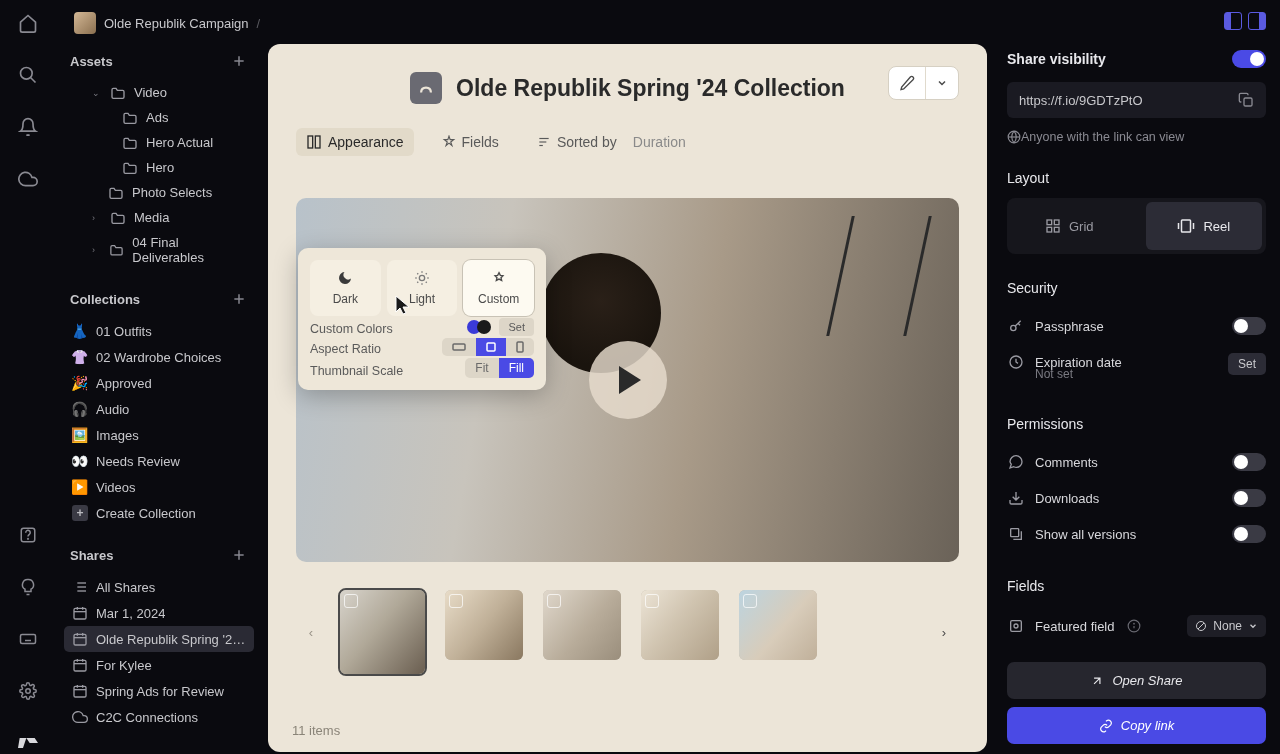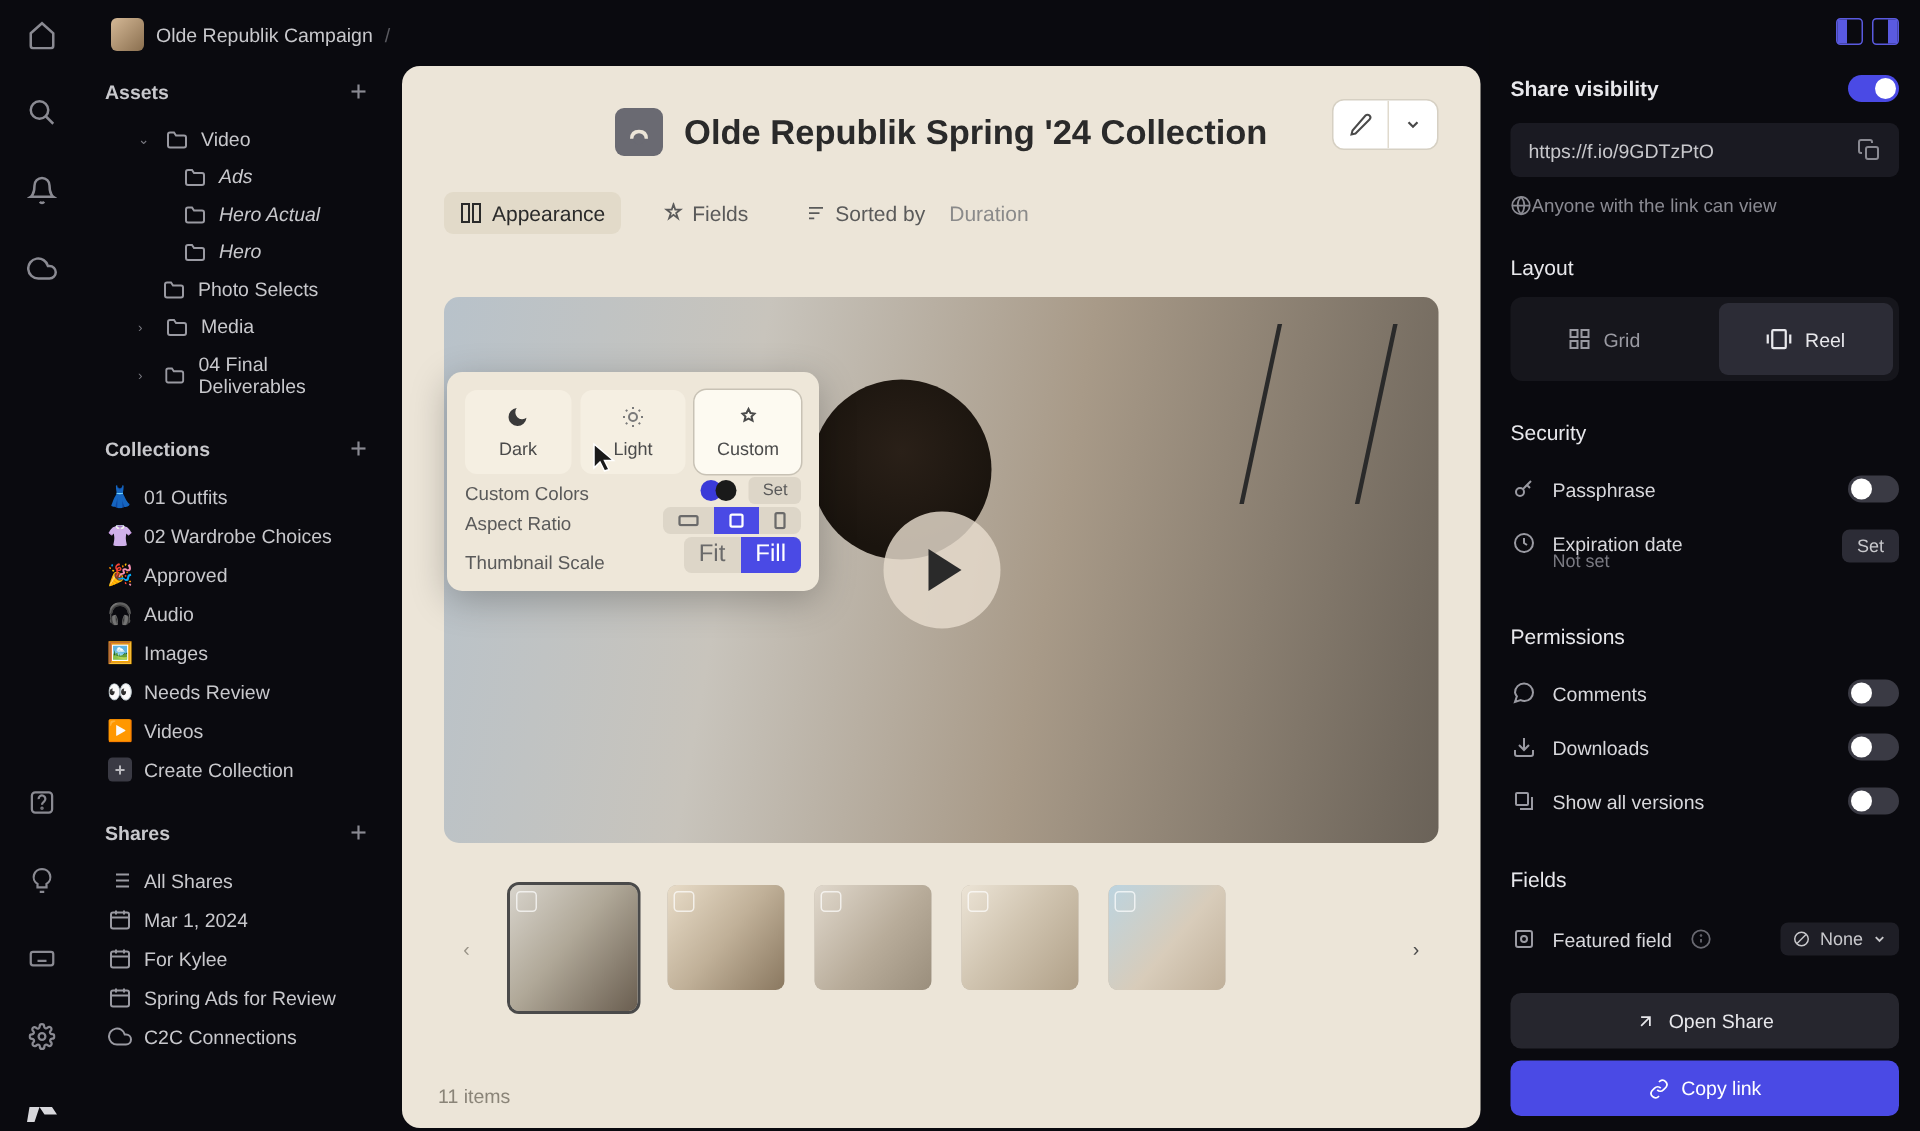--- a/index.html
+++ b/index.html
@@ -20,21 +20,21 @@
 
 .section-header { display: flex; align-items: center; justify-content: space-between; padding: 8px 14px; font-size: 13px; font-weight: 600; color: #c8c8cc; margin-top: 44px; }
 .section-header.noskip { margin-top: 10px; }
 .plus-btn { width: 18px; height: 18px; color: #8a8a92; display: flex; align-items: center; justify-content: center; cursor: pointer; }
 
 .tree { padding: 2px 8px; }
 .tree-row { display: flex; align-items: center; gap: 8px; padding: 5px 8px; border-radius: 5px; cursor: pointer; color: #c8c8cc; font-size: 13px; }
 .tree-row.active { background: #2a2a34; }
 .tree-indent-1 { padding-left: 28px; }
 .tree-indent-2 { padding-left: 44px; }
-.tree-indent-3 { padding-left: 58px; font-style: italic; }
+.tree-indent-3 { padding-left: 58px; }
 .tree-chev { width: 10px; color: #7a7a82; font-size: 9px; }
 .folder-icon { width: 16px; height: 14px; color: #9a9aa2; }
 .coll-icon { width: 16px; height: 16px; display:flex; align-items:center; justify-content:center; font-size:14px; }
 .share-icon { width: 16px; height: 16px; color: #9a9aa2; display:flex; align-items:center; justify-content:center; }
 .coll-plus { width:16px; height:16px; background:#3a3a44; border-radius:3px; color:#bababf; display:flex; align-items:center; justify-content:center; font-size:12px; font-weight:bold; }
 
 
 .center { flex: 1.05; background: #0a0a0f; padding: 44px 6px 0 6px; position: relative; }
 .canvas { background: #ece5d8; border-radius: 12px; height: 708px; position: relative; padding: 28px 28px 18px 28px; }
 .title-row { display:flex; align-items:center; justify-content:center; gap: 14px; position:relative; }
@@ -52,21 +52,21 @@
 
 .popover { position:absolute; left: 2px; top: 120px; width: 248px; background:#eee7d9; border-radius:10px; padding: 12px; box-shadow: 0 6px 24px rgba(0,0,0,0.25); z-index:10; }
 .theme-row { display:flex; gap:6px; }
 .theme-opt { flex:1; background:#f5efe2; border-radius:8px; padding:10px 4px; display:flex; flex-direction:column; align-items:center; gap:6px; cursor:pointer; color:#4a4a4a; font-size:12px; }
 .theme-opt.sel { background:#fdfaf1; box-shadow: 0 0 0 1px #c8c2b5; font-weight: 500; }
 .popt-row { display:flex; align-items:flex-end; justify-content:space-between; margin-top:2px; font-size:12.5px; color:#5a5a5a; }
 .swatch-pair { display:flex; gap:0; }
 .swatch-pair span { width:14px; height:14px; border-radius:50%; }
 .set-btn { background:#ddd6c8; color:#5a5a5a; padding:3px 9px; border-radius:4px; font-size:11px; cursor:pointer; }
 .seg { display:flex; background:#ddd6c8; border-radius:5px; overflow:hidden; }
-.seg > div { padding:3px 10px; font-size:16px; color:#6a6a6a; cursor:pointer; display:flex; align-items:center; }
+.seg > div { padding:3px 10px; font-size:12px; color:#6a6a6a; cursor:pointer; display:flex; align-items:center; }
 .seg > div.sel { background:#4a4ae5; color:#fff; }
 
 
 .preview { margin-top: 42px; height: 364px; border-radius:10px; background: linear-gradient(100deg, #b8c2ca 0%, #c8c4bc 30%, #a89a88 60%, #6a6258 100%); position:relative; overflow:hidden; }
 .play-circle { position:absolute; left:50%; top:50%; transform:translate(-50%,-50%); width:78px; height:78px; border-radius:50%; background:rgba(230,220,205,0.82); display:flex; align-items:center; justify-content:center; cursor:pointer; }
 .play-tri { width:0; height:0; border-left:22px solid #2a2a2a; border-top:14px solid transparent; border-bottom:14px solid transparent; margin-left:5px; }
 .figure { position:absolute; left:46%; top:15%; transform:translateX(-50%); width:120px; height:120px; border-radius:50%; background: radial-gradient(circle at 50% 40%, #2a2018 0%, #1a140e 70%); }
 .ladder { position:absolute; right:6%; top:5%; width:80px; height:120px; border-left:3px solid #2a2a2a; border-right:3px solid #2a2a2a; transform: skewX(-12deg); }
 
 .thumbs-row { display:flex; align-items:center; gap:14px; margin-top: 28px; }
@@ -100,21 +100,21 @@
 .section-title { font-size:14px; color:#e8e8ec; margin-top:26px; margin-bottom: 12px; }
 .layout-opts { display:flex; gap:18px; background:#16161c; border-radius:8px; padding:4px; }
 .layout-opt { flex:1; display:flex; align-items:center; justify-content:center; gap:8px; padding:16px 0; border-radius:6px; cursor:pointer; color:#9a9aa2; font-size:13px; }
 .layout-opt.sel { background:#2c2c36; color:#e8e8ec; }
 .setting-row { display:flex; align-items:center; justify-content:space-between; padding:9px 0; }
 .setting-left { display:flex; align-items:center; gap:10px; color:#d8d8dc; font-size:13px; }
 .setting-icon { width:18px; height:18px; color:#9a9aa2; display:flex; align-items:center; justify-content:center; }
 .setting-sub { font-size:12px; color:#7a7a82; margin-left:28px; margin-top:-4px; }
 .set-pill { background:#2c2c36; color:#c8c8cc; padding:4px 10px; border-radius:5px; font-size:12px; cursor:pointer; }
 .field-chip { display:flex; align-items:center; gap:6px; background:#1e1e26; border-radius:5px; padding:4px 8px; font-size:12px; color:#c8c8cc; cursor:pointer; }
-.action-btn { width:100%; padding:11px; border-radius:7px; display:flex; align-items:center; justify-content:center; gap:8px; font-size:13px; cursor:pointer; margin-top:8px; }
+.action-btn { width:100%; padding:11px; border-radius:7px; display:flex; align-items:center; justify-content:center; gap:8px; font-size:13px; cursor:pointer; margin-top:8px;font-style:italic; }
 .action-btn.secondary { background:#26262e; color:#e8e8ec; }
 .action-btn.primary { background:#4a4ae5; color:#fff; }
 .cursor-arrow { position:absolute; pointer-events:none; z-index:20; }
 
 svg { display:block; }
 </style>
 </head>
 <body>
 
 <div class="app">
@@ -315,20 +315,31 @@
         <div class="tree-row">
           <span class="share-icon">
             <svg width="16" height="16" viewBox="0 0 24 24" fill="none" stroke="currentColor" stroke-width="2">
               <rect x="3" y="5" width="18" height="16" rx="2"></rect>
               <line x1="3" y1="10" x2="21" y2="10"></line>
               <line x1="8" y1="3" x2="8" y2="7"></line>
               <line x1="16" y1="3" x2="16" y2="7"></line>
             </svg>
           </span>
           <span style="white-space:nowrap;overflow:hidden;text-overflow:ellipsis;">Mar 1, 2024</span>
+        </div>
+        <div class="tree-row active">
+          <span class="share-icon">
+            <svg width="16" height="16" viewBox="0 0 24 24" fill="none" stroke="currentColor" stroke-width="2">
+              <rect x="3" y="5" width="18" height="16" rx="2"></rect>
+              <line x1="3" y1="10" x2="21" y2="10"></line>
+              <line x1="8" y1="3" x2="8" y2="7"></line>
+              <line x1="16" y1="3" x2="16" y2="7"></line>
+            </svg>
+          </span>
+          <span style="white-space:nowrap;overflow:hidden;text-overflow:ellipsis;">Olde Republik Spring '24…</span>
         </div>
         <div class="tree-row">
           <span class="share-icon">
             <svg width="16" height="16" viewBox="0 0 24 24" fill="none" stroke="currentColor" stroke-width="2">
               <rect x="3" y="5" width="18" height="16" rx="2"></rect>
               <line x1="3" y1="10" x2="21" y2="10"></line>
               <line x1="8" y1="3" x2="8" y2="7"></line>
               <line x1="16" y1="3" x2="16" y2="7"></line>
             </svg>
           </span>

